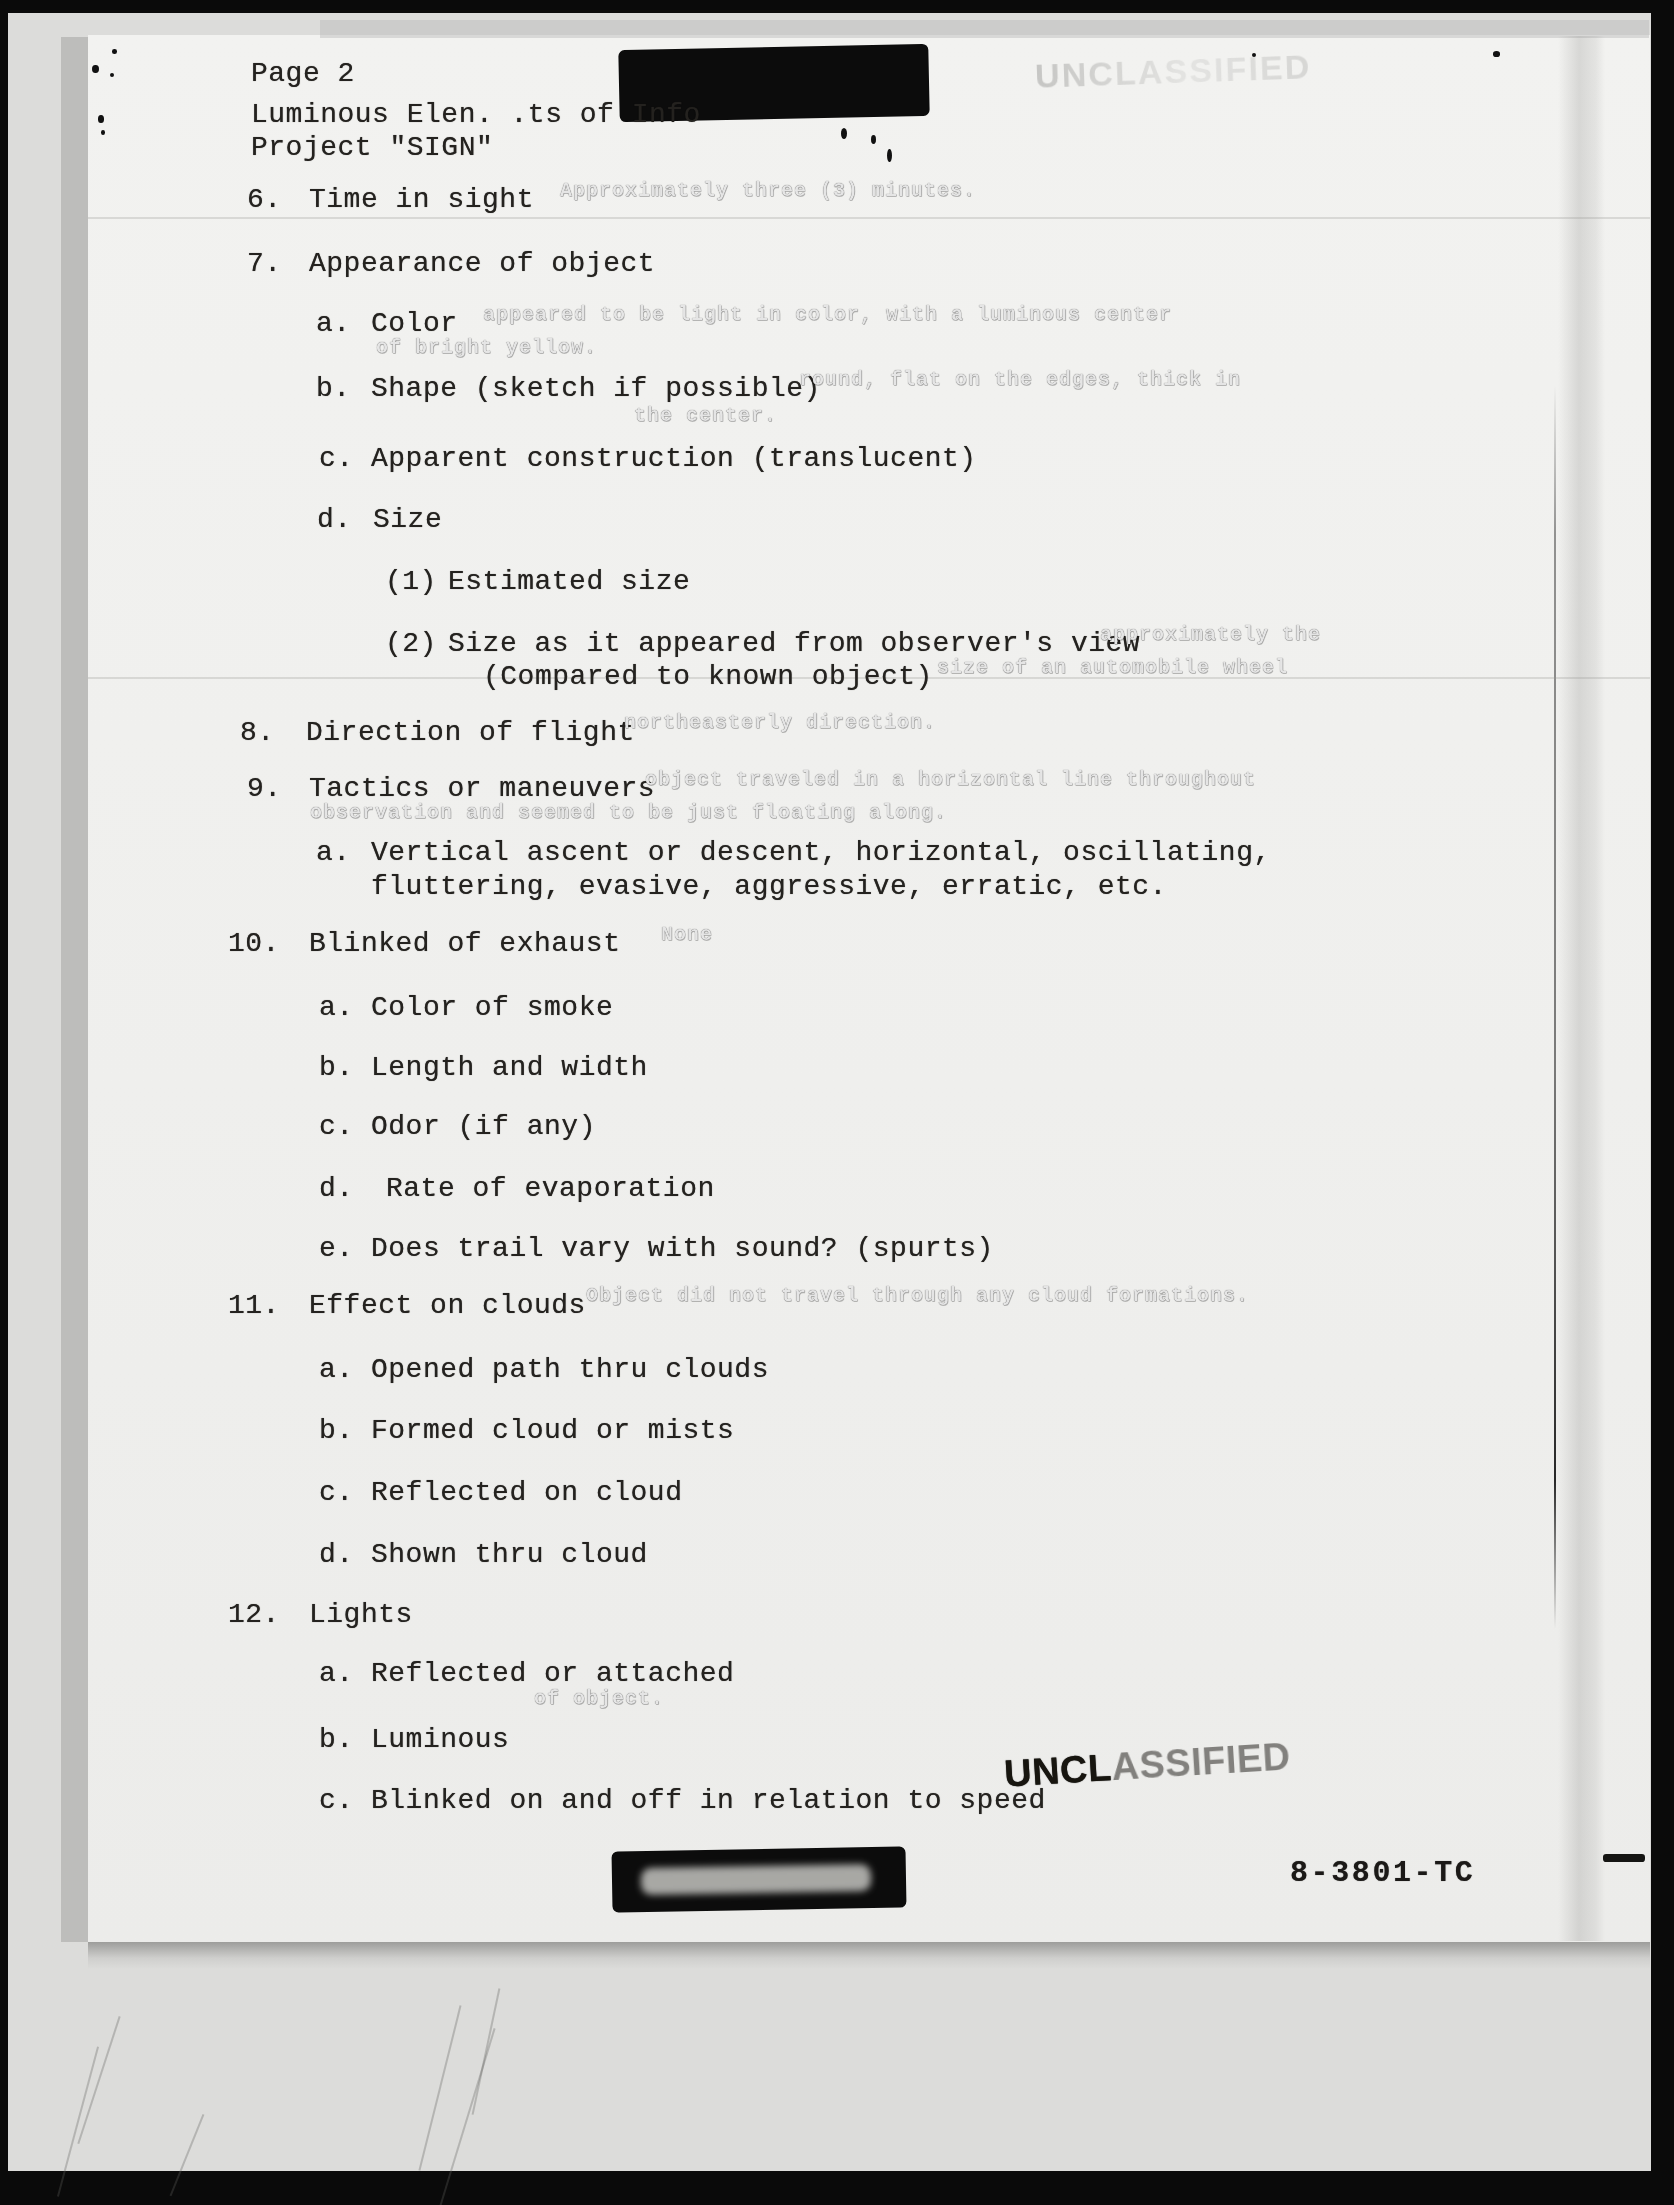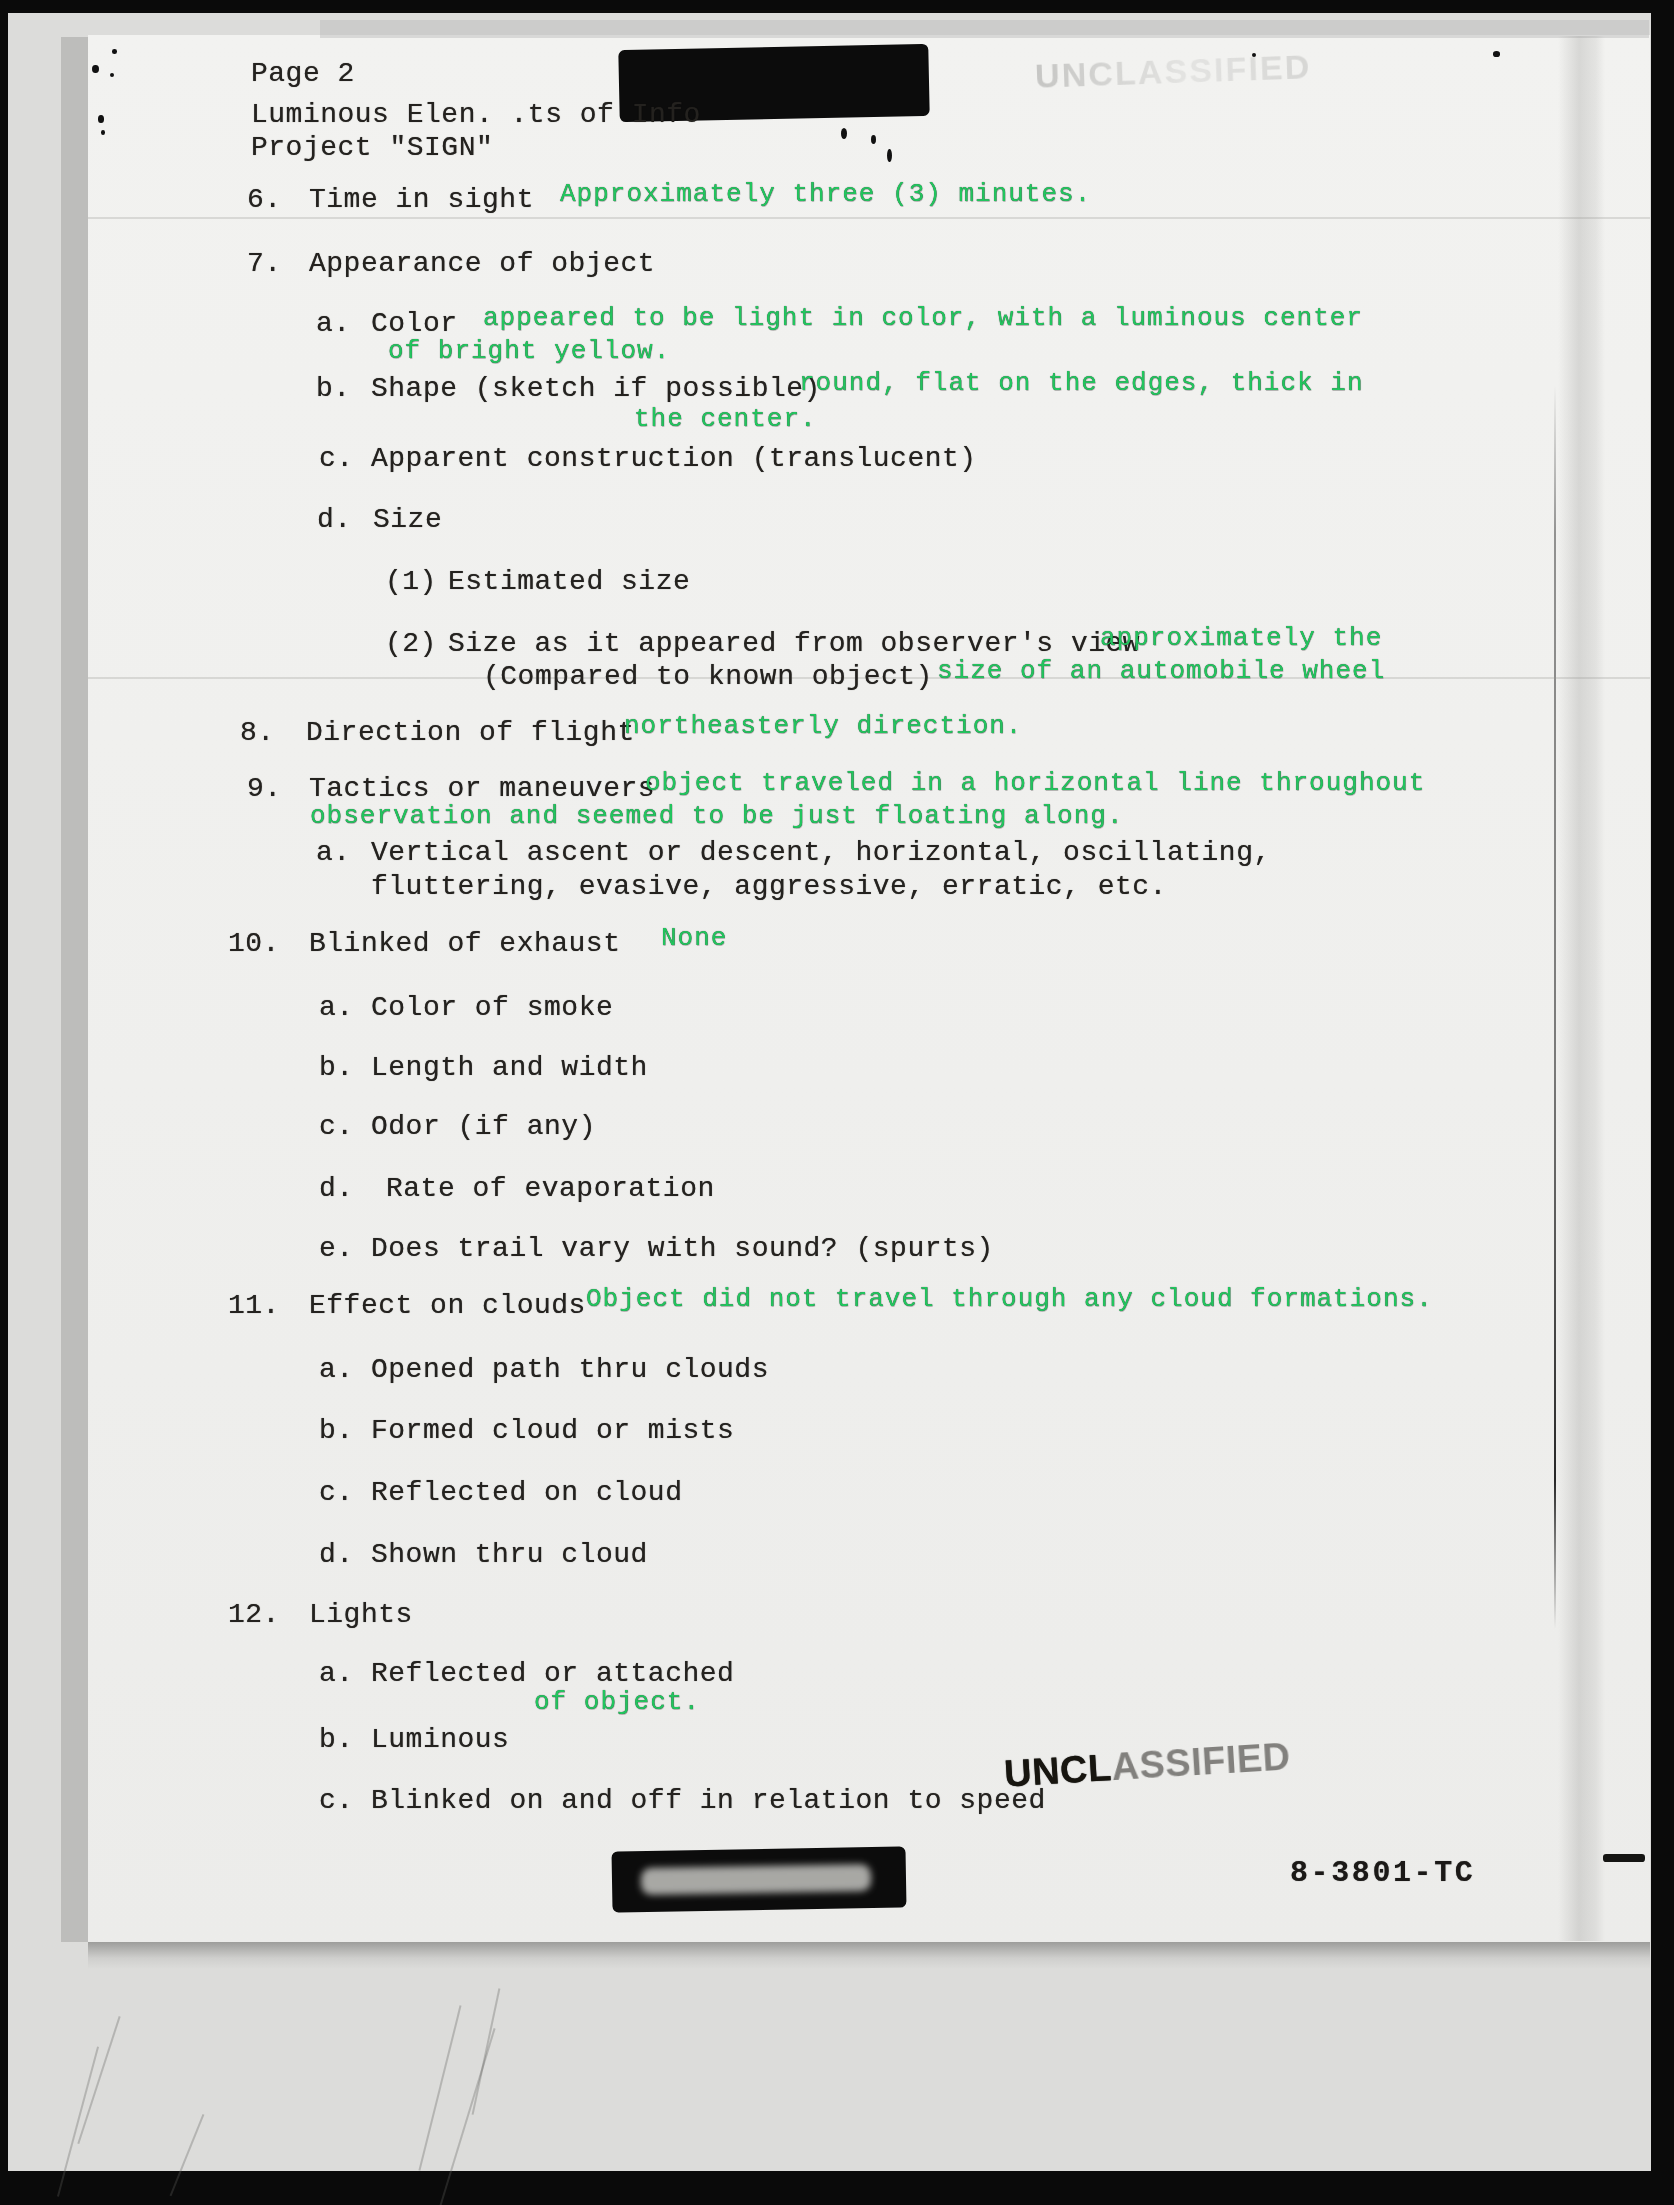--- a/index.html
+++ b/index.html
@@ -3,21 +3,21 @@
 <meta charset="utf-8">
 <style>
   html,body{margin:0;padding:0;background:#0a0a0a;}
   #canvas{position:relative;width:1675px;height:2205px;background:#0a0a0a;overflow:hidden;
           font-family:"Liberation Mono",monospace;}
   .backing{position:absolute;left:7.7px;top:13px;width:1643px;height:2158px;background:#dcdcda;}
   .page{position:absolute;left:88px;top:35px;width:1562px;height:1907px;
         background:linear-gradient(180deg,#f2f2f0 0%,#efefed 55%,#ececea 100%);}
   .line{position:absolute;white-space:pre;}
   .lbl{font-size:28px;letter-spacing:0.5px;color:#24221f;text-shadow:0 0 0.8px rgba(30,28,26,.7);}
-  .ans{font-size:26px;font-weight:400;letter-spacing:1px;color:#22c55e;
+  .ans{font-size:20px;font-weight:700;letter-spacing:1px;color:#e5e5e5;
        text-shadow:0 0 0.8px rgba(0,0,0,.8),0.5px 0.5px 0 rgba(0,0,0,.2);}
   .docnum{font-size:30px;font-weight:700;letter-spacing:2.6px;color:#1b1917;text-shadow:0 0 1px rgba(0,0,0,.5);}
   .redact{position:absolute;background:#0c0c0c;border-radius:6.2px;}
   .redact-core{position:absolute;left:10%;top:28%;width:78%;height:44%;background:#cfcfcb;
                opacity:.8;filter:blur(3.6px);border-radius:10.3px;}
   .stamp-faded{position:absolute;font-family:"Liberation Sans",sans-serif;font-weight:700;
                font-size:34px;letter-spacing:2.1px;color:#7e7e7c;opacity:.4;filter:blur(0.7px);
                transform:rotate(-2deg);
                -webkit-mask-image:linear-gradient(90deg,rgba(0,0,0,.95),rgba(0,0,0,.3) 55%,rgba(0,0,0,.6));
                mask-image:linear-gradient(90deg,rgba(0,0,0,.95),rgba(0,0,0,.3) 55%,rgba(0,0,0,.6));}
@@ -81,21 +81,21 @@
   <div class="line lbl" style="left:247px;top:184px;">6.</div>
   <div class="line lbl" style="left:309px;top:184px;">Time in sight</div>
   <div class="line ans" style="left:560px;top:179px;">Approximately three (3) minutes.</div>
 
   <div class="line lbl" style="left:247px;top:248px;">7.</div>
   <div class="line lbl" style="left:309px;top:248px;">Appearance of object</div>
 
   <div class="line lbl" style="left:316px;top:308px;">a.</div>
   <div class="line lbl" style="left:371px;top:308px;">Color</div>
   <div class="line ans" style="left:483px;top:303px;">appeared to be light in color, with a luminous center</div>
-  <div class="line ans" style="left:376px;top:336px;margin-left:12px;">of bright yellow.</div>
+  <div class="line ans" style="left:376px;top:336px;">of bright yellow.</div>
 
   <div class="line lbl" style="left:316px;top:373px;">b.</div>
   <div class="line lbl" style="left:371px;top:373px;">Shape (sketch if possible)</div>
   <div class="line ans" style="left:799px;top:368px;">round, flat on the edges, thick in</div>
   <div class="line ans" style="left:634px;top:404px;">the center.</div>
 
   <div class="line lbl" style="left:319px;top:443px;">c.</div>
   <div class="line lbl" style="left:371px;top:443px;">Apparent construction (translucent)</div>
 
   <div class="line lbl" style="left:317px;top:504px;">d.</div>

